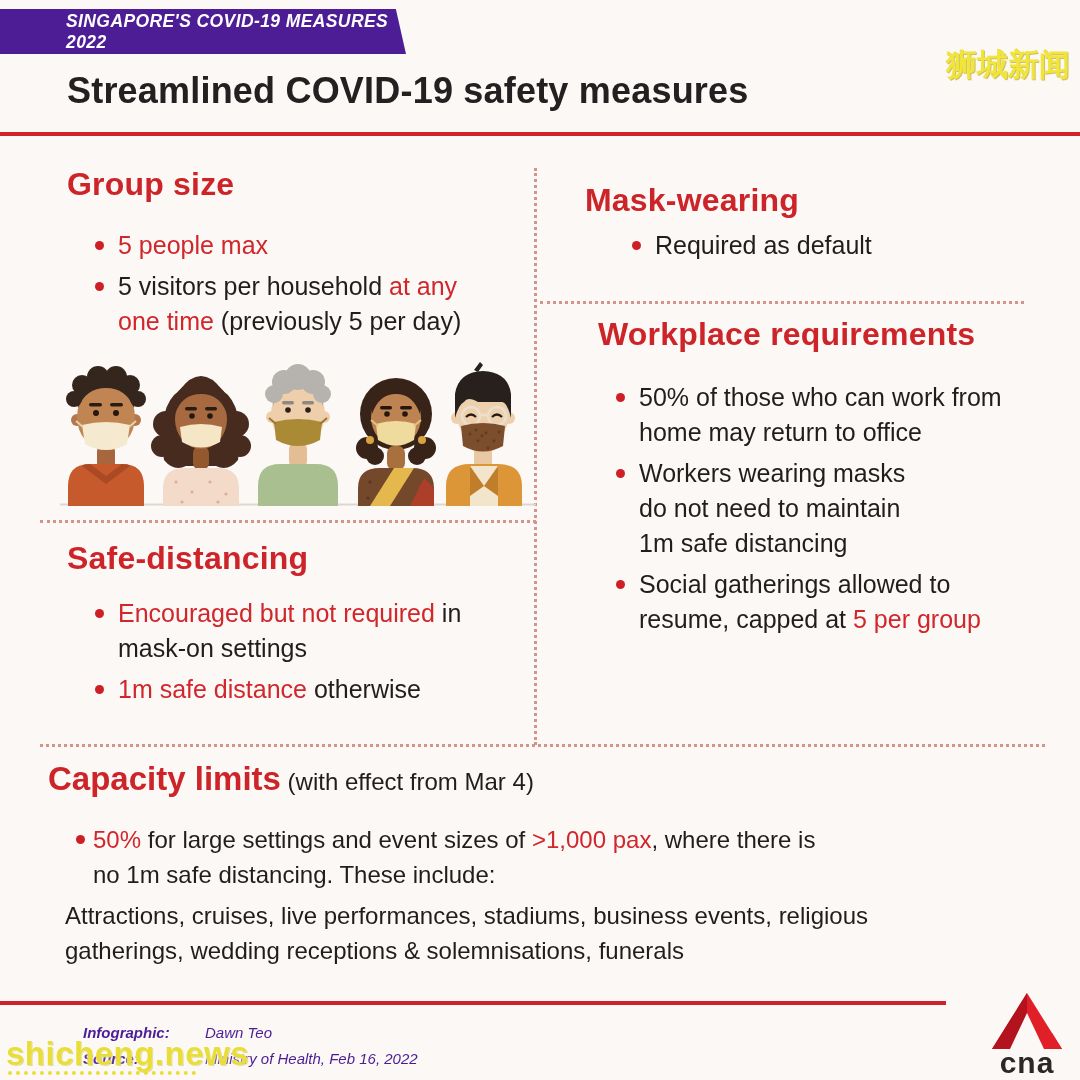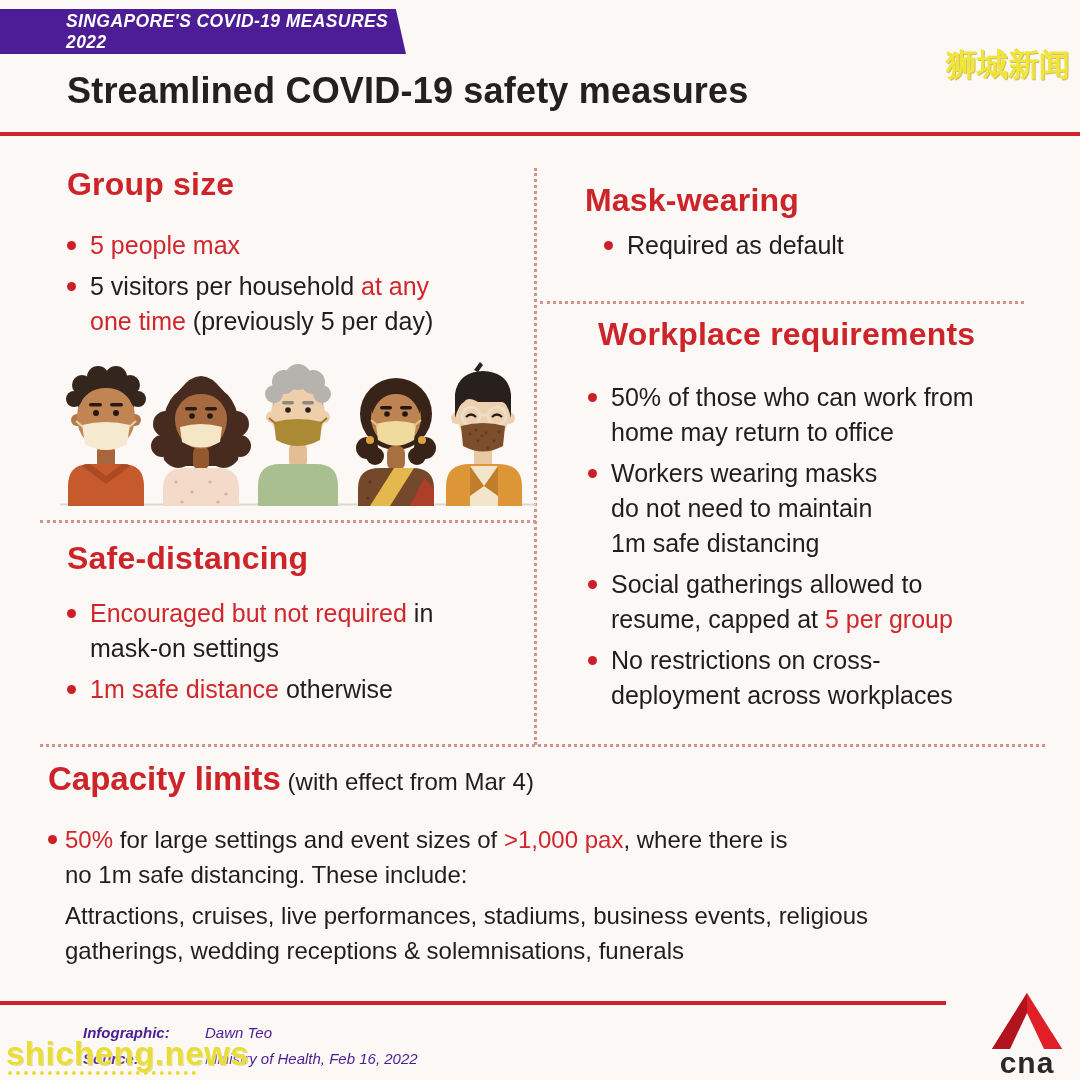--- a/index.html
+++ b/index.html
@@ -31,21 +31,21 @@
   
   .dots-v{position:absolute;left:534px;top:168px;height:577px;width:0;border-left:3px dotted #d4948c;}
   .dots-h{position:absolute;height:0;border-top:3px dotted #d4948c;}
   .dots-mask{left:540px;top:301px;width:484px;}
   .dots-sd-top{left:40px;top:520px;width:496px;}
   .dots-bottom{left:40px;top:744px;width:1005px;}
   
   .sec-heading{position:absolute;font-size:32px;font-weight:bold;color:#cd2429;letter-spacing:.2px;}
   
   .bullets{position:absolute;}
-  .li{display:flex;align-items:flex-start;margin-bottom:6px;}
+  .li{display:flex;align-items:flex-start;margin-bottom:6px;margin-left:28px;}
   .dot{flex:0 0 auto;width:9px;height:9px;border-radius:50%;background:#cc2026;margin-top:13px;}
   .li-text{font-size:25px;line-height:35px;white-space:pre-line;margin-left:14px;color:#211d1d;}
   .red{color:#d0262c;}
   .cap .li-text{font-size:24px;margin-left:8px;}
   .cap-heading-row{position:absolute;left:48px;top:760px;white-space:nowrap;}
   .cap-heading-red{font-size:33px;font-weight:bold;color:#cd2429;}
   .cap-heading-black{font-size:24px;color:#211d1d;}
   .cap-paragraph{position:absolute;left:65px;top:898px;font-size:24px;line-height:35px;white-space:pre-line;color:#211d1d;}
   
   .people{position:absolute;left:58px;top:356px;width:480px;height:150px;}
@@ -237,25 +237,20 @@
       <span class="dot"></span>
       <div class="li-text">Workers wearing masks
 do not need to maintain
 1m safe distancing</div>
     </div>
     <div class="li">
       <span class="dot"></span>
       <div class="li-text"><span>Social gatherings allowed to
 resume, capped at </span><span class="red">5 per group</span></div>
     </div>
-    <div class="li">
-      <span class="dot"></span>
-      <div class="li-text">No restrictions on cross-
-deployment across workplaces</div>
-    </div>
   </div>
 
   <div class="sec-heading" style="left:67px;top:540px;">Safe-distancing</div>
   <div class="bullets" style="left:67px;top:596px;width:450px;">
     <div class="li">
       <span class="dot"></span>
       <div class="li-text"><span class="red">Encouraged but not required</span><span> in
 mask-on settings</span></div>
     </div>
     <div class="li">

